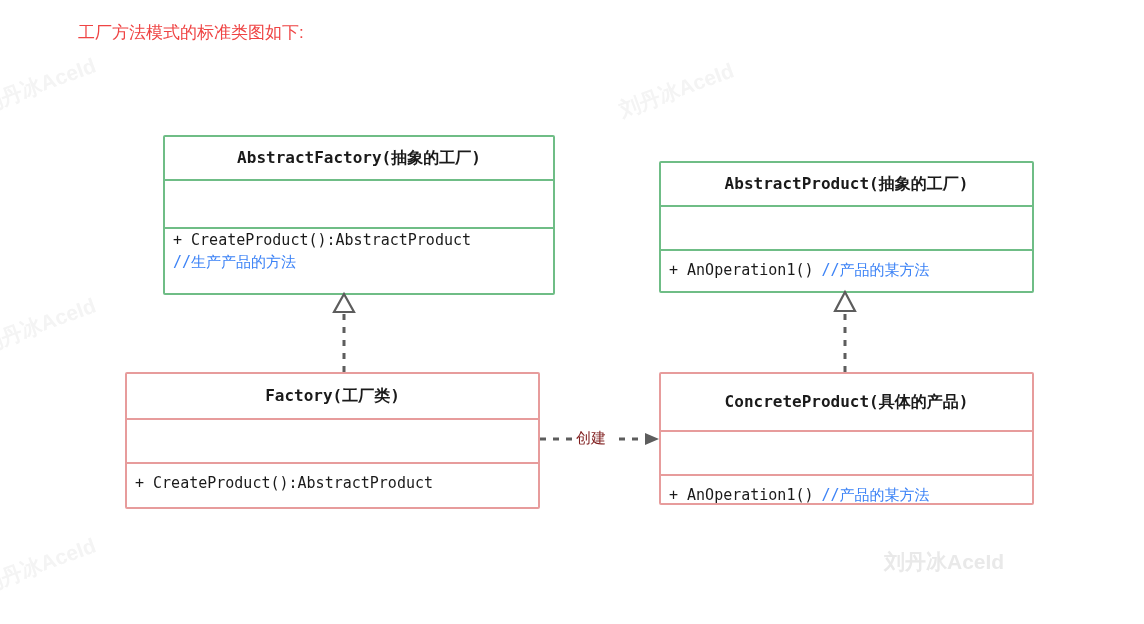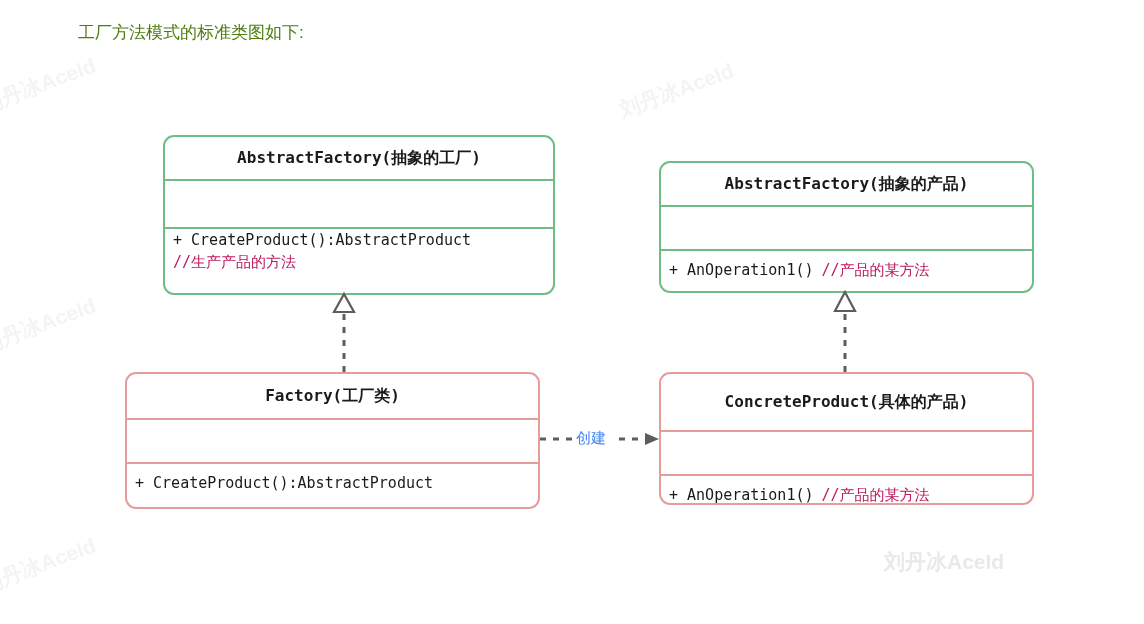--- a/index.html
+++ b/index.html
@@ -43,30 +43,30 @@
     white-space: nowrap;
     user-select: none;
     pointer-events: none;
   }
 
   
   .prose {
     position: absolute;
     font-family: "Liberation Sans", sans-serif;
     font-size: 17px;
-    color: #4d7c0f;
+    color: #ef4444;
     white-space: nowrap;
     text-align: right;
   }
 
   
   .uml-box {
     position: absolute;
     box-sizing: border-box;
-    border-radius: 11px;
+    border-radius: 2px;
     background: #ffffff;
     overflow: hidden;
   }
   .uml-box.green { border: 2px solid #6fbd86; }
   .uml-box.red   { border: 2px solid #e79c9c; }
 
   .uml-title {
     box-sizing: border-box;
     text-align: center;
     font-family: "DejaVu Sans Mono", monospace;
@@ -88,27 +88,27 @@
   .uml-ops {
     box-sizing: border-box;
     padding: 1px 0 4px 8px;
     font-family: "DejaVu Sans Mono", monospace;
     font-size: 15px;
     color: #1a1a1a;
     line-height: 1.45;
     white-space: nowrap;
   }
   .op-comment {
-    color: #be185d;
+    color: #3b82f6;
   }
   .edge-label {
     position: absolute;
     font-family: "Liberation Sans", sans-serif;
     font-size: 15px;
-    color: #3b82f6;
+    color: #7f1d1d;
     background: #ffffff;
     padding: 0 2px;
     white-space: nowrap;
   }
   svg.overlay {
     position: absolute;
     left: 0;
     top: 0;
     width: 1144px;
     height: 624px;
@@ -131,21 +131,21 @@
   <div class="uml-box green" style="left:163px; top:135px; width:392px; height:160px;">
     <div class="uml-title" style="height:42px;">AbstractFactory(抽象的工厂)</div>
     <div class="uml-attrs uml-sep-green" style="height:48px;"></div>
     <div class="uml-ops uml-sep-green" style="height:66px;">
       <div>+ CreateProduct():AbstractProduct</div>
       <div class="op-comment">//生产产品的方法</div>
     </div>
   </div>
 
   <div class="uml-box green" style="left:659px; top:161px; width:375px; height:132px;">
-    <div class="uml-title" style="height:42px;">AbstractFactory(抽象的产品)</div>
+    <div class="uml-title" style="height:42px;">AbstractProduct(抽象的工厂)</div>
     <div class="uml-attrs uml-sep-green" style="height:44px;"></div>
     <div class="uml-ops uml-sep-green" style="height:42px; display:flex; align-items:center; padding-top:0; padding-bottom:0;">
       <span>+ AnOperation1()</span>
       <span class="op-comment" style="margin-left:8px;">//产品的某方法</span>
     </div>
   </div>
 
   <div class="uml-box red" style="left:125px; top:372px; width:415px; height:137px;">
     <div class="uml-title" style="height:44px;">Factory(工厂类)</div>
     <div class="uml-attrs uml-sep-red" style="height:44px;"></div>

